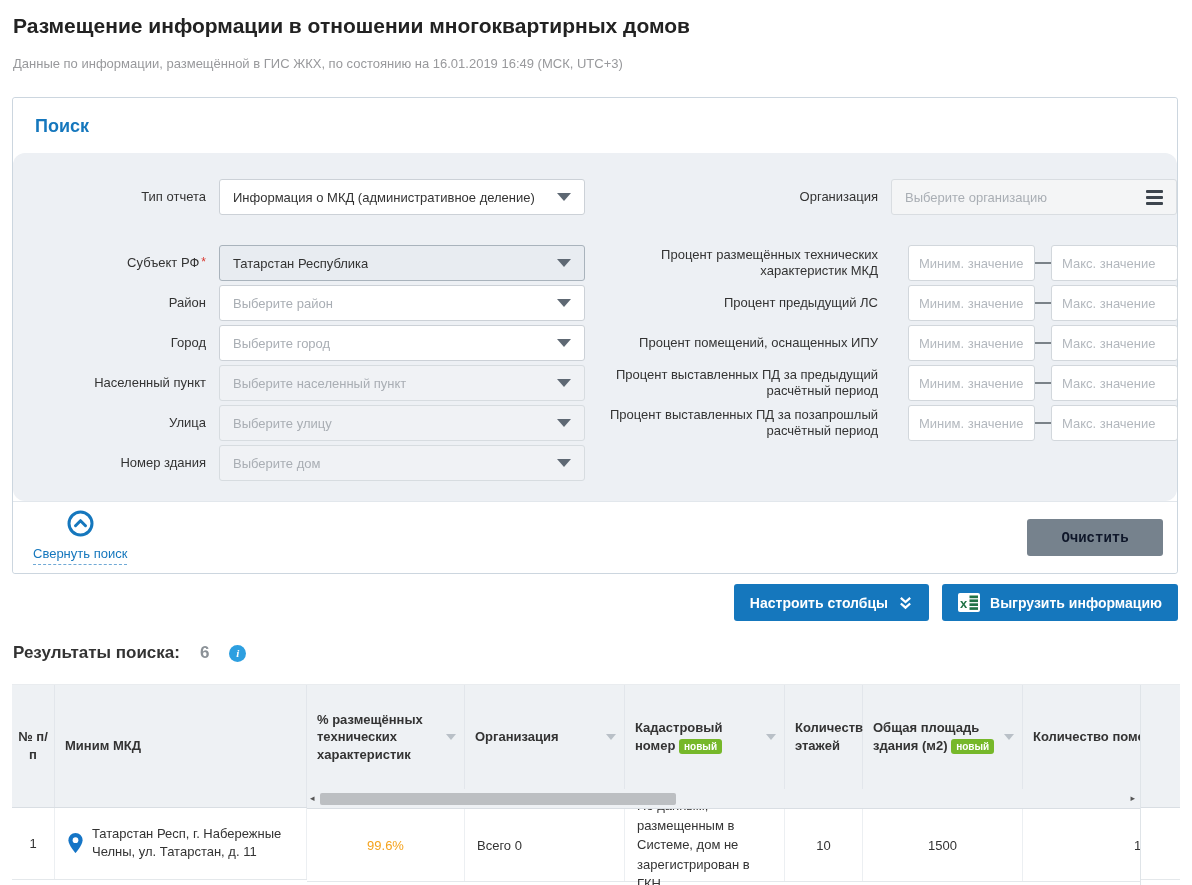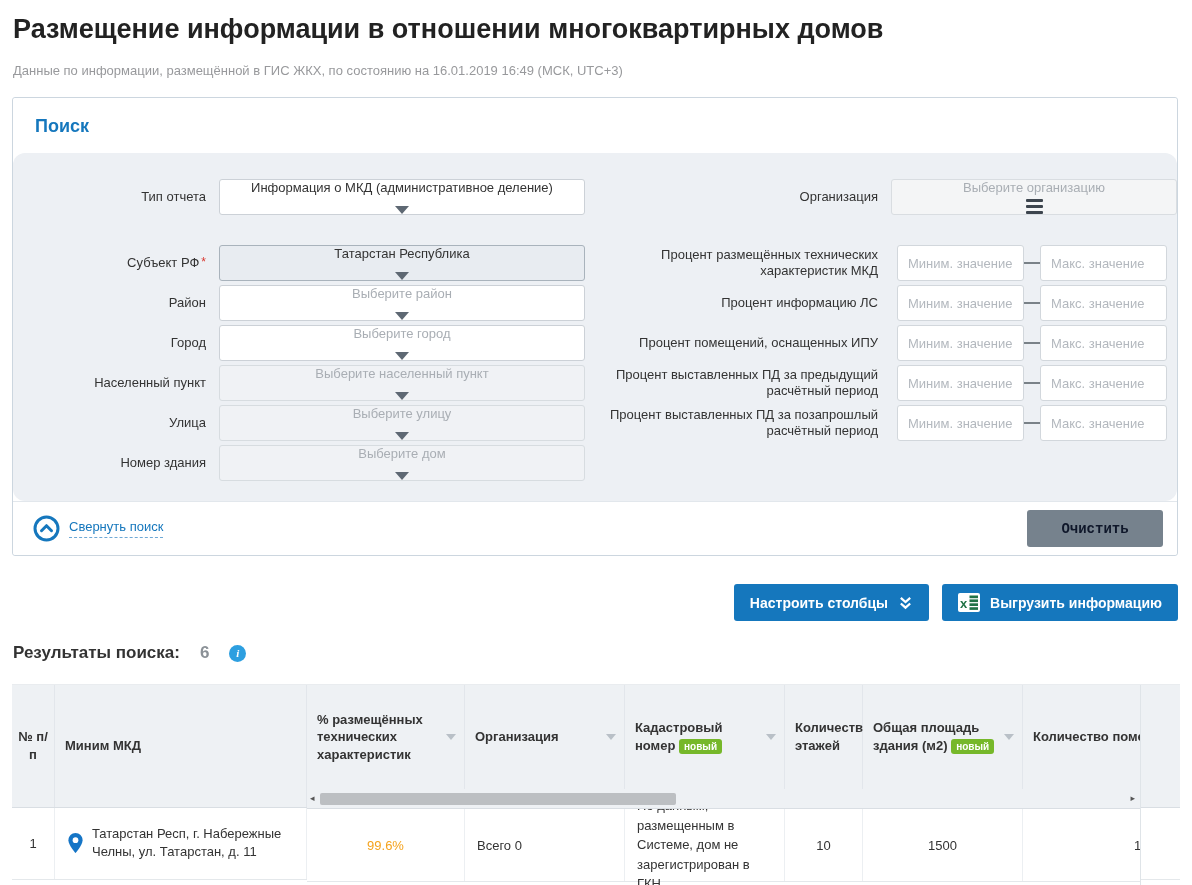--- a/index.html
+++ b/index.html
@@ -2,56 +2,56 @@
 <html lang="ru"><head>
 <meta charset="utf-8">
 <style>
   * { box-sizing: border-box; margin: 0; padding: 0; }
   html,body { width:1192px; height:885px; overflow:hidden; }
   body {
     font-family: "Liberation Sans", sans-serif;
     background:#fff; color:#333; position:relative; font-size:13px;
   }
   
-  .page-title { margin:14px 13px 0; font-size:27px; font-weight:bold; color:#222; }
+  .page-title { margin:14px 13px 0; font-size:21px; font-weight:bold; color:#222; }
   .page-subtitle { margin:18px 13px 0; font-size:13px; color:#98999c; }
 
   
   .panel { position:absolute; left:12px; top:97px; width:1166px;
            border:1px solid #ccd6df; border-radius:3px; background:#fff; }
   .panel-header { padding:18px 22px 16px; background:#fff; border-radius:3px 3px 0 0; }
   .panel-title { color:#1577bd; font-size:18px; font-weight:bold; }
   .panel-body { background:#edf0f4; padding:24px 0 18px;border-radius:12px; }
   .form-flex { display:flex; }
   .fcol { width:50%; }
   .frow { display:flex; align-items:center; height:40px; }
   .vgap { height:26px; }
   .flab { width:193px; text-align:right; font-size:13px; color:#333; line-height:1.2; flex:none; }
   .flab-r { width:283px; text-align:right; font-size:13px; color:#333; line-height:1.25; flex:none; }
   .req { color:#d9372f; margin-left:2px; font-size:12px; vertical-align:top; }
   .dd { width:366px; height:36px; margin-left:13px; background:#fff;
         border:1px solid #ccd1d7; border-radius:3px; display:flex; align-items:center;
-        justify-content:space-between; padding:0 13px; cursor:pointer;flex-direction:column; }
+        justify-content:space-between; padding:0 13px; cursor:pointer; }
   .dd.filled { background:#e8ecf1; border-color:#a9b3bc; }
   .dd.dim { background:#f0f2f5; border-color:#d7dce0; }
   .ddv { font-size:13px; color:#333; white-space:nowrap; overflow:hidden; }
   .ph { color:#a9aeb4; }
   .caret { width:0; height:0; border-left:7px solid transparent; border-right:7px solid transparent;
            border-top:8px solid #5e6873; flex:none; }
   .org-dd { width:360px; background:#f4f5f6; border-color:#d9dde1; }
   .burger { display:flex; flex-direction:column; gap:3px; flex:none; }
   .burger span { width:17px; height:3px; background:#3d454e; border-radius:1px; }
-  .range { display:flex; align-items:center; margin-left:19px; }
+  .range { display:flex; align-items:center; margin-left:30px; }
   .rinput { width:127px; height:36px; border:1px solid #d2d7dc; border-radius:3px;
             padding:0 10px; font-size:13px; font-family:inherit; color:#333; background:#fff; }
   .rinput::placeholder { color:#b3b8be; }
   .dash { width:16px; border-top:2px solid #7a8288; flex:none; }
   .panel-footer { background:#fff; border-top:1px solid #e2e7ec; border-radius:0 0 3px 3px;
                   display:flex; align-items:center; justify-content:space-between; padding:8px 14px 8px 20px; }
-  .collapse { display:flex; align-items:center; gap:9px; cursor:pointer; }
+  .collapse { display:flex; align-items:center; gap:9px; cursor:pointer;flex-direction:column; }
   .collapse-label { color:#1577bd; font-size:13px; border-bottom:1px dashed #6fa9d6; padding-bottom:3px; }
   .btns { display:flex; align-items:center; }
   .btn { font-family:Liberation Mono, monospace; font-size:14px; font-weight:bold; color:#0f172a; border:none;
          border-radius:3px; height:37px; cursor:pointer; }
   .btn-gray { background:#76828d; width:136px; }
   .find-wrap { border:3px solid #e23b37; border-radius:4px; padding:3px; margin-left:10px; }
   .btn-blue { background:#1577bd; width:130px; }
 
   
   .actions { position:absolute; top:584px; right:14px; display:flex; gap:13px; }
@@ -193,21 +193,21 @@
         <div class="vgap"></div>
         <div class="frow">
           <label class="flab-r">Процент размещённых технических характеристик МКД</label>
           <div class="range">
             <input class="rinput" placeholder="Миним. значение" style="">
             <span class="dash"></span>
             <input class="rinput" placeholder="Макс. значение" style="">
           </div>
         </div>
         <div class="frow">
-          <label class="flab-r">Процент информацию ЛС</label>
+          <label class="flab-r">Процент предыдущий ЛС</label>
           <div class="range">
             <input class="rinput" placeholder="Миним. значение" style="">
             <span class="dash"></span>
             <input class="rinput" placeholder="Макс. значение" style="">
           </div>
         </div>
         <div class="frow">
           <label class="flab-r">Процент помещений, оснащенных ИПУ</label>
           <div class="range">
             <input class="rinput" placeholder="Миним. значение" style="">

